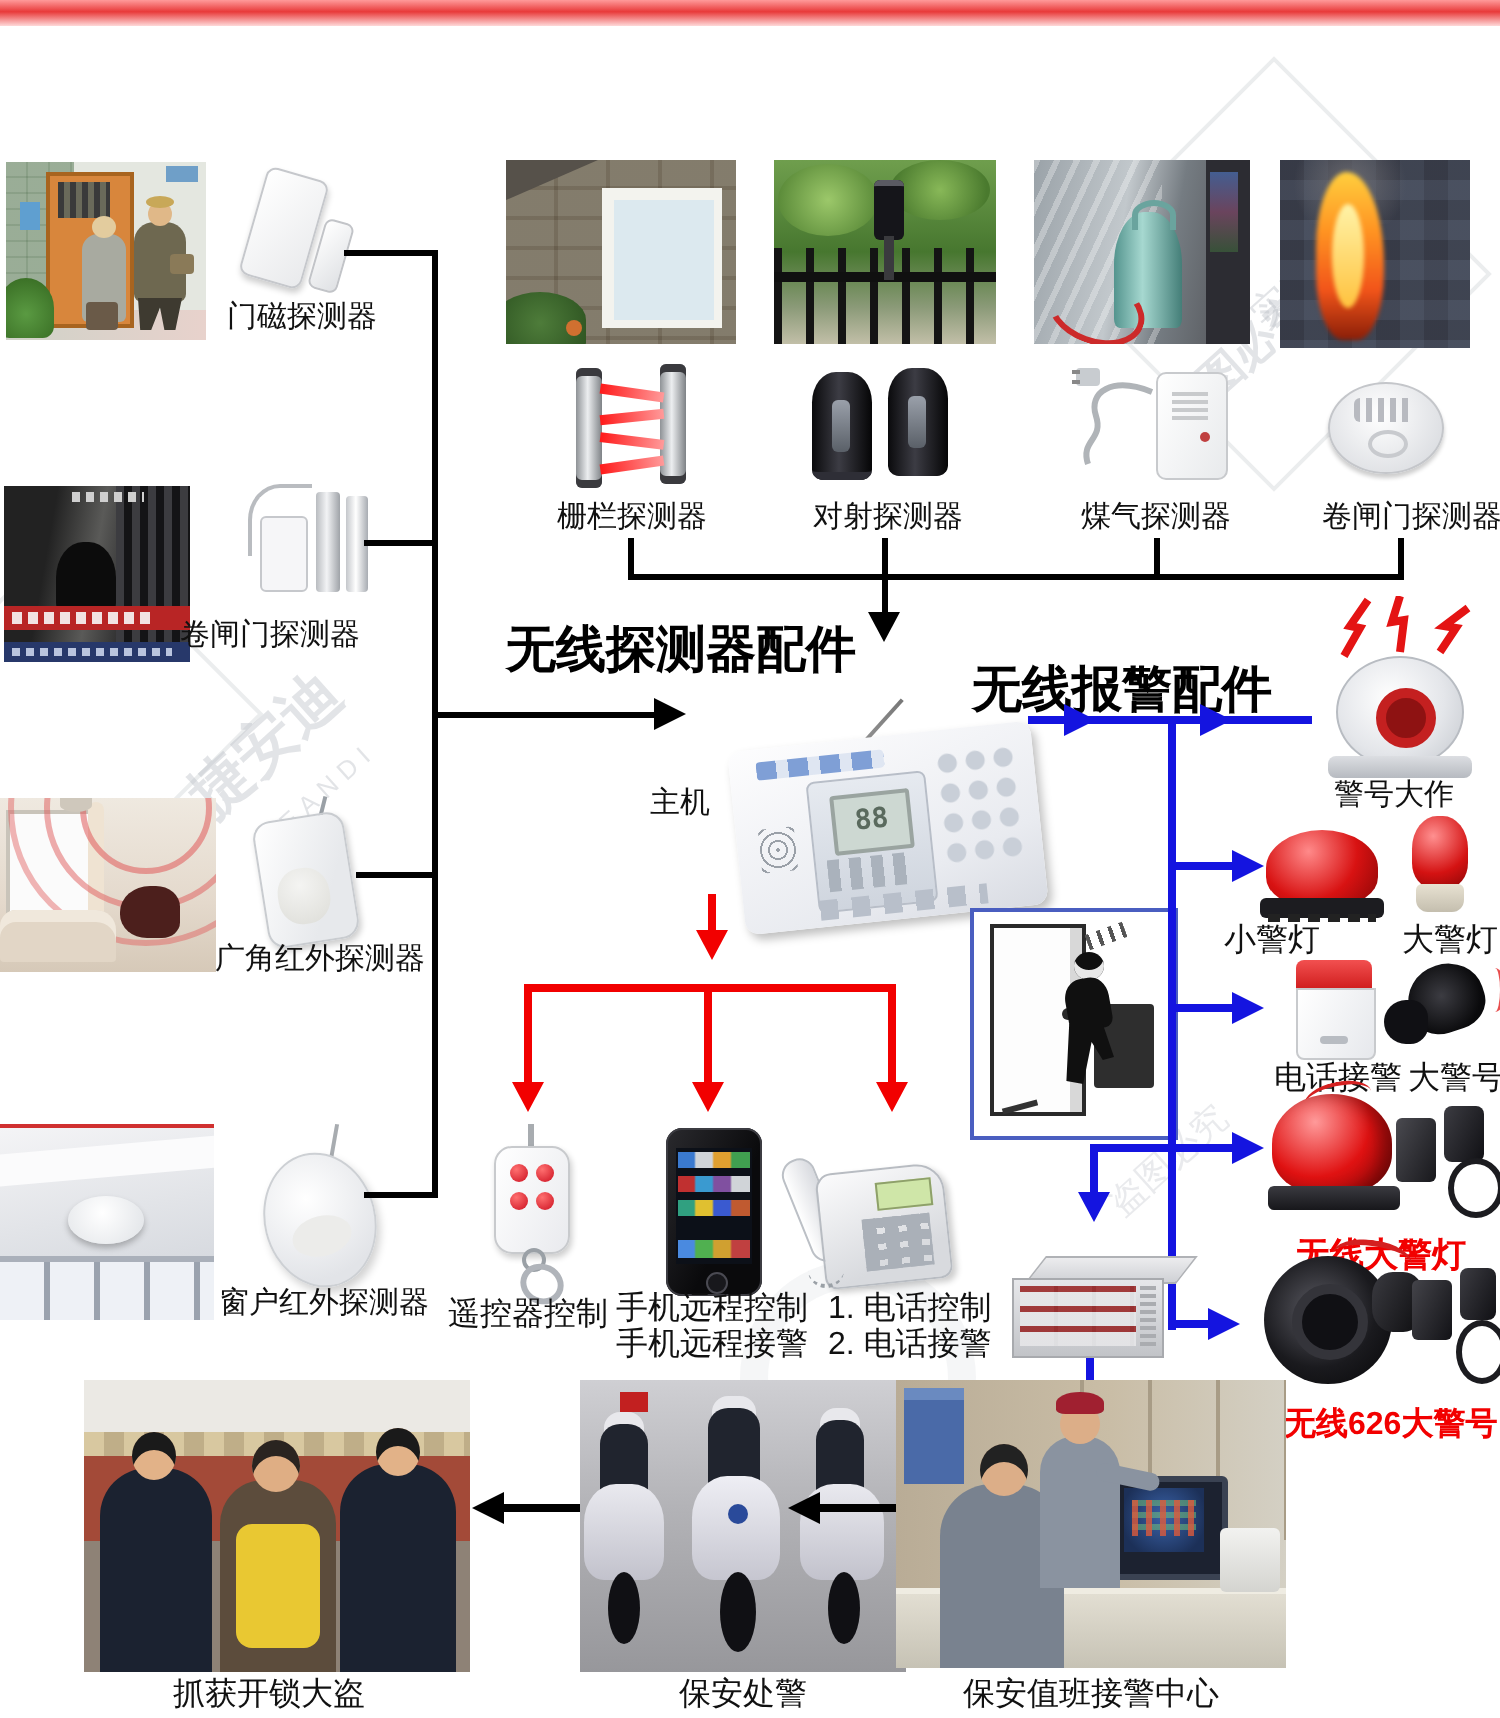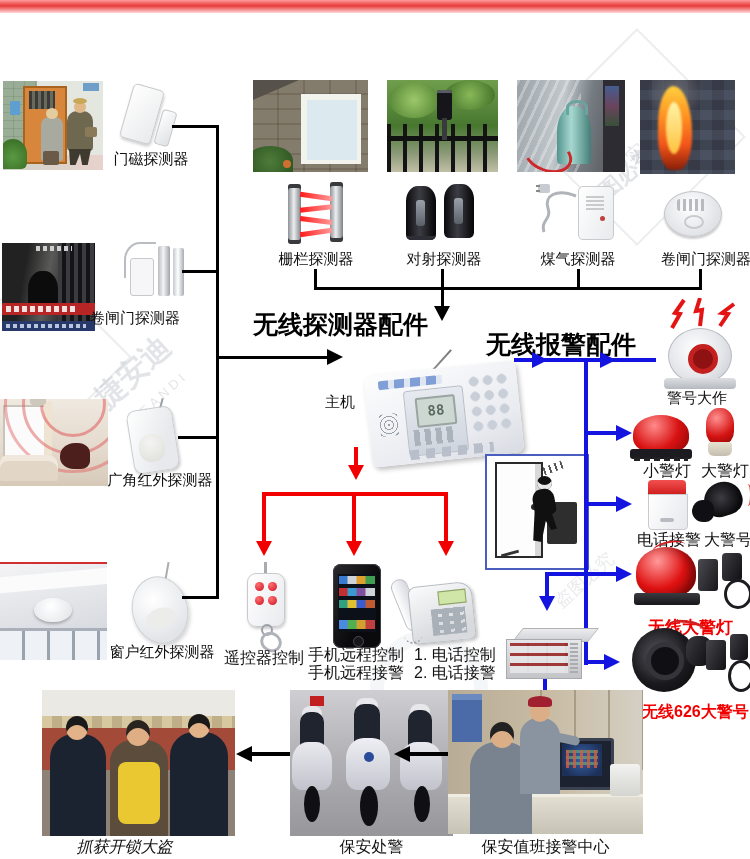--- a/index.html
+++ b/index.html
@@ -315,21 +315,21 @@
 
   <div class="dev" style="left:630px;top:415px;width:62px;height:46px;">
     <div style="left:3px;top:0;width:56px;height:38px;background:radial-gradient(circle at 38% 28%,#ff8a8a,#d81212 55%,#8a0606);border-radius:50% 50% 38% 38%;"></div>
     <div style="left:0;top:34px;width:62px;height:10px;background:#1c1c20;border-radius:3px;"></div>
     <div style="left:4px;top:42px;width:54px;height:4px;background:repeating-linear-gradient(90deg,#222 0 6px,transparent 6px 10px);"></div>
   </div>
   <div class="dev" style="left:700px;top:408px;width:42px;height:52px;">
     <div style="left:6px;top:0;width:28px;height:36px;background:radial-gradient(circle at 38% 28%,#ff9090,#d41212 60%,#8a0606);border-radius:45% 45% 35% 35%;"></div>
     <div style="left:8px;top:34px;width:24px;height:14px;background:linear-gradient(180deg,#e8e2d2,#c4beae);border-radius:3px 3px 6px 6px;"></div>
   </div>
-  <div class="lbl" style="left:639px;top:462px;width:56px;font-size:16px;">小警灯</div>
+  <div class="lbl" style="left:608px;top:462px;width:56px;font-size:16px;">小警灯</div>
   <div class="lbl" style="left:697px;top:462px;width:56px;font-size:16px;">大警灯</div>
 
   <div class="dev" style="left:646px;top:480px;width:42px;height:48px;">
     <div style="left:2px;top:0;width:38px;height:16px;background:linear-gradient(180deg,#f25050,#cc1818);border-radius:4px 4px 0 0;"></div>
     <div style="left:2px;top:14px;width:38px;height:34px;background:linear-gradient(115deg,#ffffff,#e6e8ec);border:1px solid #c8cacd;border-radius:0 0 4px 4px;"></div>
     <div style="left:14px;top:38px;width:14px;height:4px;background:#b8bcc2;border-radius:2px;"></div>
   </div>
   <div class="dev" style="left:690px;top:482px;width:60px;height:46px;">
     <div style="left:14px;top:0;width:38px;height:34px;background:radial-gradient(circle at 45% 45%,#3c3c42,#0a0a0c 70%);border-radius:50% 50% 40% 40%;transform:rotate(-18deg);"></div>
     <div style="left:2px;top:18px;width:22px;height:22px;background:#101014;border-radius:50% 40% 40% 50%;"></div>
@@ -370,21 +370,21 @@
   <div class="ph" style="left:42px;top:690px;width:193px;height:146px;background:linear-gradient(180deg,#ebe9e4 0 20%,#a34a38 20% 55%,#8e8276 55% 100%);">
     <div style="left:0;top:26px;width:193px;height:12px;background:repeating-linear-gradient(90deg,#d8c8a0 0 10px,#bfae88 10px 20px);"></div>
     <div style="left:8px;top:44px;width:56px;height:102px;background:#1b2230;border-radius:24px 24px 0 0;"></div>
     <div style="left:24px;top:26px;width:22px;height:24px;background:#e2b288;border-radius:50%;box-shadow:inset 0 9px 0 #1a1a1a;"></div>
     <div style="left:68px;top:50px;width:58px;height:96px;background:#5c4c3c;border-radius:22px 22px 0 0;"></div>
     <div style="left:76px;top:72px;width:42px;height:62px;background:#e9c832;border-radius:8px;"></div>
     <div style="left:84px;top:30px;width:24px;height:26px;background:#dfae84;border-radius:50%;box-shadow:inset 0 8px 0 #2a2420;"></div>
     <div style="left:128px;top:42px;width:58px;height:104px;background:#1b2230;border-radius:24px 24px 0 0;"></div>
     <div style="left:146px;top:24px;width:22px;height:24px;background:#e2b288;border-radius:50%;box-shadow:inset 0 9px 0 #1a1a1a;"></div>
   </div>
-  <div class="cap" style="left:28px;top:837px;width:193px;font-style:italic;">抓获开锁大盗</div>
+  <div class="cap" style="left:38px;top:837px;width:193px;">抓获开锁大盗</div>
 
   <div class="ph" style="left:290px;top:690px;width:163px;height:146px;background:linear-gradient(180deg,#cfcfd3 0%,#b2b2b6 45%,#97979b 100%);">
     <div style="left:20px;top:6px;width:14px;height:10px;background:#c22020;"></div>
     <div style="left:10px;top:22px;width:24px;height:34px;background:#20242e;border-radius:10px 10px 0 0;box-shadow:0 -8px 0 -2px #e8e8ec;"></div>
     <div style="left:64px;top:14px;width:26px;height:38px;background:#20242e;border-radius:10px 10px 0 0;box-shadow:0 -8px 0 -2px #e8e8ec;"></div>
     <div style="left:118px;top:20px;width:24px;height:36px;background:#20242e;border-radius:10px 10px 0 0;box-shadow:0 -8px 0 -2px #e8e8ec;"></div>
     <div style="left:2px;top:52px;width:40px;height:48px;background:linear-gradient(180deg,#e9e9ef,#c2c2cc);border-radius:40% 40% 25% 25%;"></div>
     <div style="left:56px;top:48px;width:44px;height:52px;background:linear-gradient(180deg,#eeeef4,#c6c6d0);border-radius:40% 40% 25% 25%;"></div>
     <div style="left:110px;top:52px;width:42px;height:48px;background:linear-gradient(180deg,#e9e9ef,#c2c2cc);border-radius:40% 40% 25% 25%;"></div>
     <div style="left:14px;top:96px;width:16px;height:36px;background:#101014;border-radius:50%;"></div>

